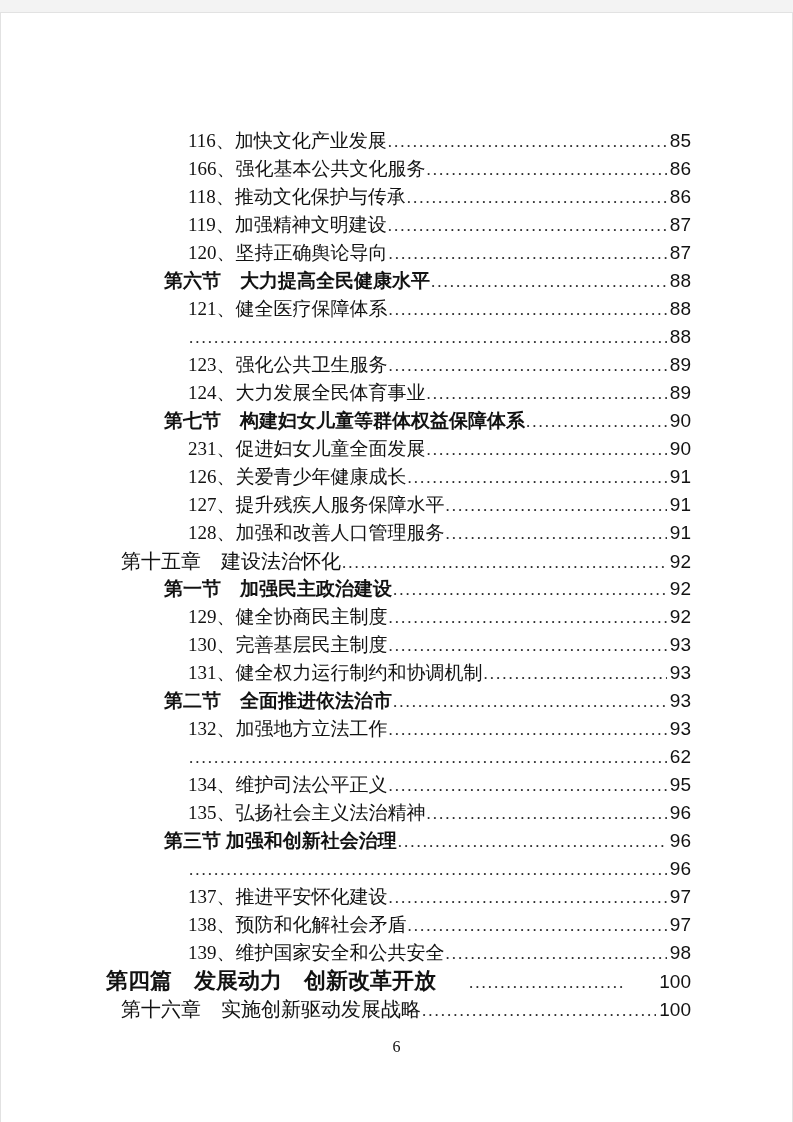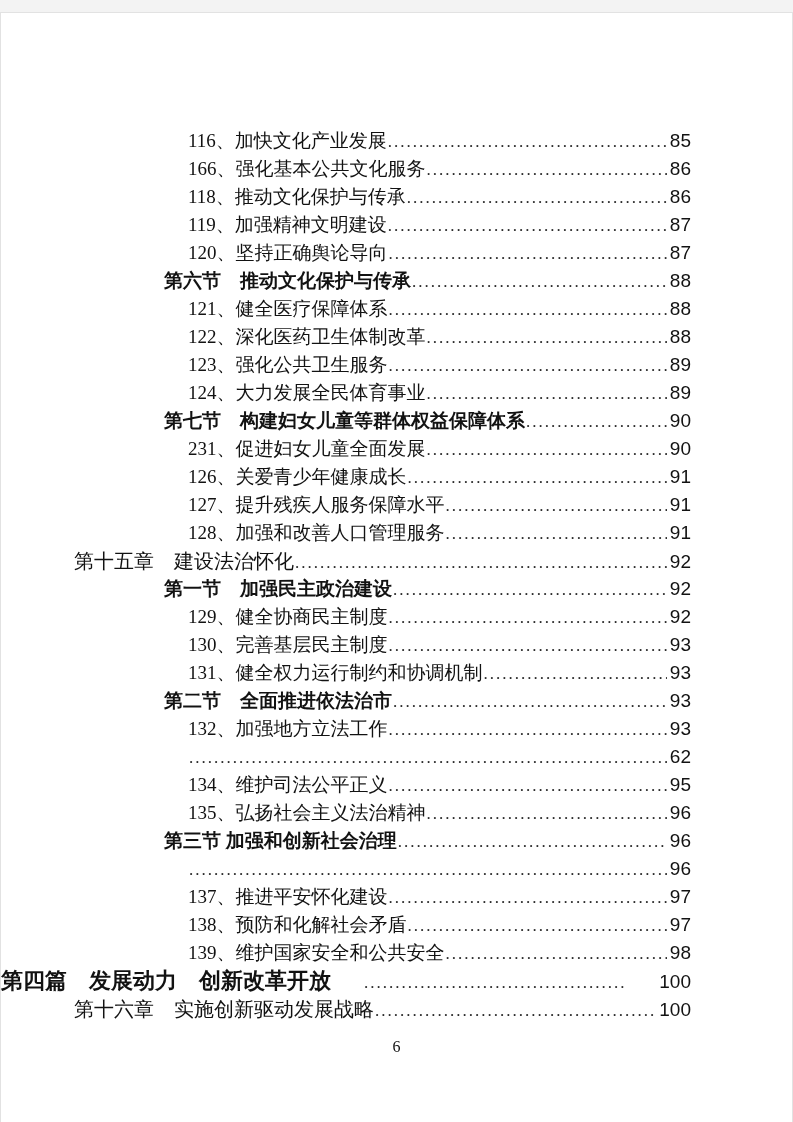--- a/index.html
+++ b/index.html
@@ -63,27 +63,28 @@
     font-weight: normal;
   }
   
   .level-section {
     padding-left: 163px;
     font-size: 19px;
     font-weight: bold;
   }
   
   .level-chapter {
-    padding-left: 73px;
+    padding-left: 120px;
     font-size: 20px;
     font-weight: normal;
     font-family: "Liberation Sans", "DejaVu Sans", sans-serif;
   }
   
   .level-part {
+    padding-left: 105px;
     font-size: 22px;
     font-weight: bold;
     font-family: "Liberation Sans", "DejaVu Sans", sans-serif;
     gap: 32px;
   }
   .footer {
     position: absolute;
     top: 1024px;
     left: 0;
     right: 0;
@@ -118,31 +119,30 @@
     <span class="label">119、加强精神文明建设</span>
     <span class="dots">....................................................................................................................................................................................................................................................................</span>
     <span class="pagenum">87</span>
   </div>
       <div class="toc-row level-item">
     <span class="label">120、坚持正确舆论导向</span>
     <span class="dots">....................................................................................................................................................................................................................................................................</span>
     <span class="pagenum">87</span>
   </div>
       <div class="toc-row level-section">
-    <span class="label">第六节　推动文化保护与传承</span>
+    <span class="label">第六节　大力提高全民健康水平</span>
     <span class="dots">....................................................................................................................................................................................................................................................................</span>
     <span class="pagenum">88</span>
   </div>
       <div class="toc-row level-item">
     <span class="label">121、健全医疗保障体系</span>
     <span class="dots">....................................................................................................................................................................................................................................................................</span>
     <span class="pagenum">88</span>
   </div>
       <div class="toc-row level-item">
-    <span class="label">122、深化医药卫生体制改革</span>
     <span class="dots">....................................................................................................................................................................................................................................................................</span>
     <span class="pagenum">88</span>
   </div>
       <div class="toc-row level-item">
     <span class="label">123、强化公共卫生服务</span>
     <span class="dots">....................................................................................................................................................................................................................................................................</span>
     <span class="pagenum">89</span>
   </div>
       <div class="toc-row level-item">
     <span class="label">124、大力发展全民体育事业</span>

